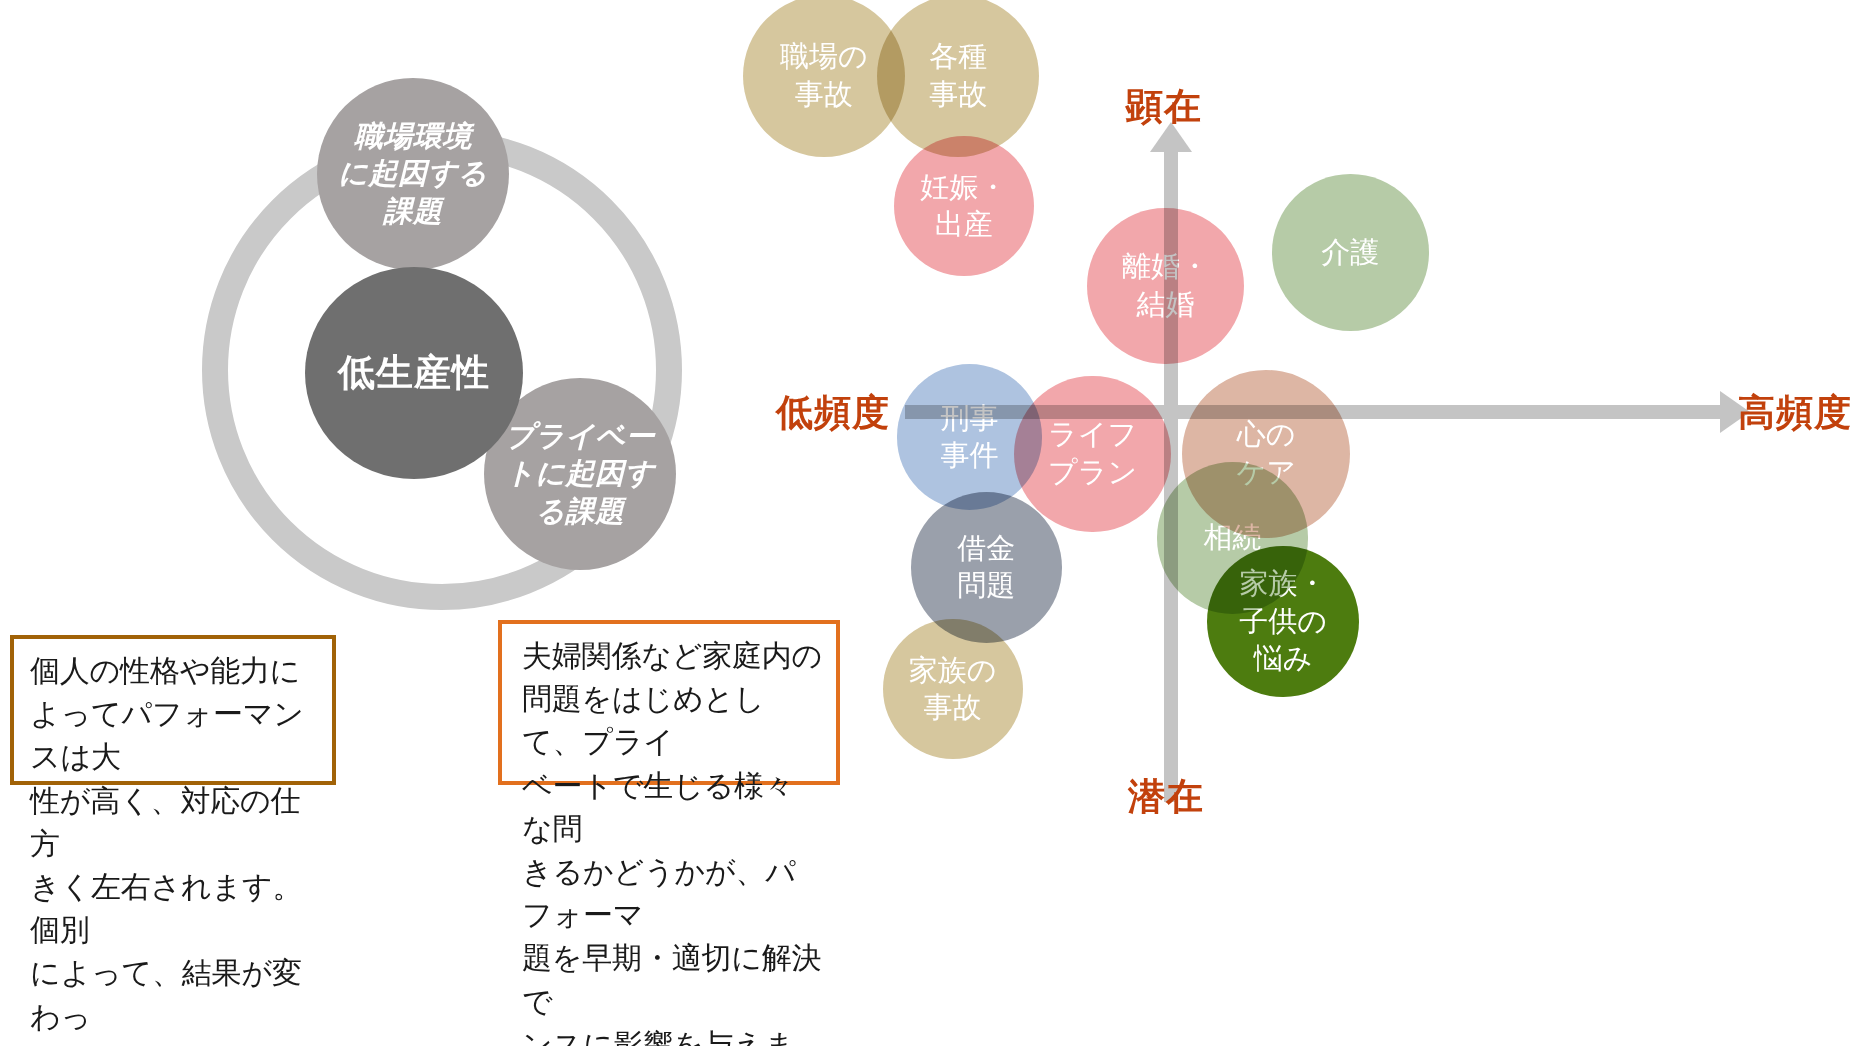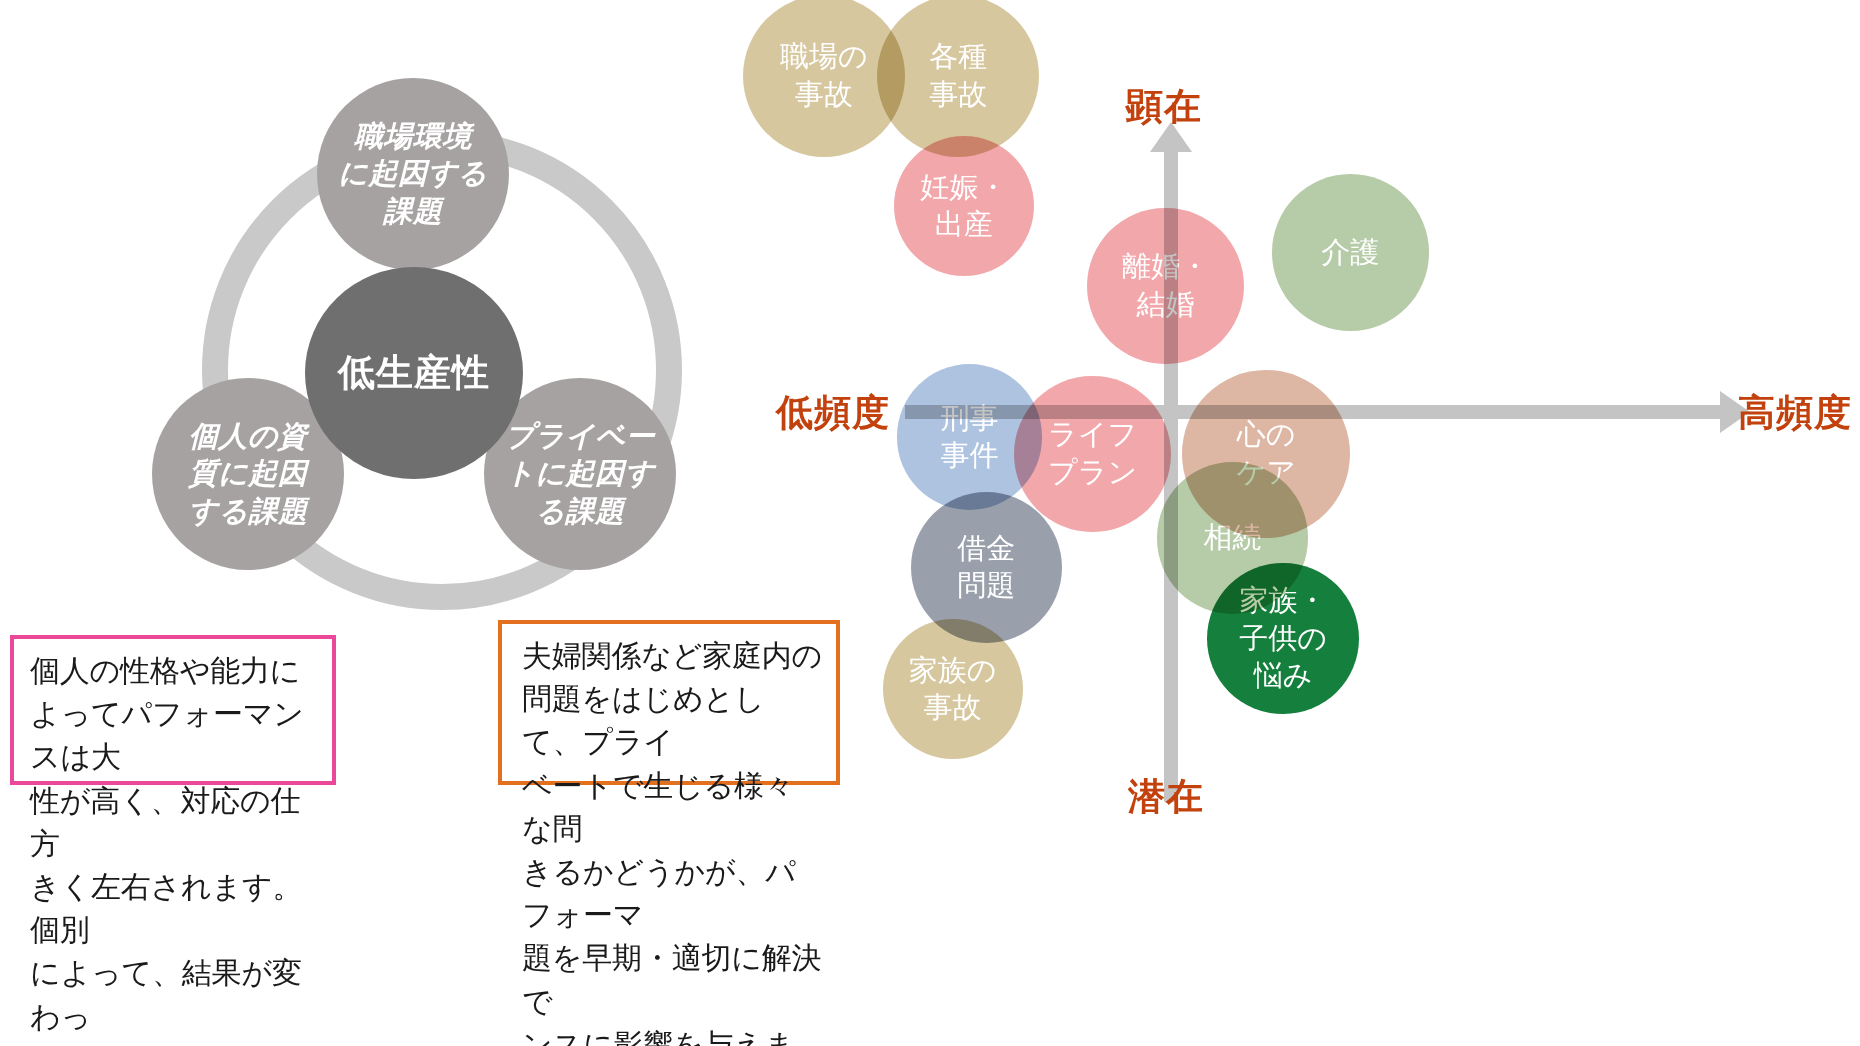--- a/index.html
+++ b/index.html
@@ -59,21 +59,21 @@
     position: absolute;
     background: #ffffff;
     box-sizing: border-box;
     font-size: 30px;
     line-height: 1.44;
     color: #1a1a1a;
     font-weight: normal;
     padding: 10px 12px 8px 16px;
     letter-spacing: -0.2px;
   }
-  .callout-blue { border: 4px solid #ec4899; }
+  .callout-blue { border: 4px solid #a16207; }
   .callout-orange { border: 4px solid #e2701e; padding-left: 20px; }
 
   
   .axis-line {
     position: absolute;
     background: #c4c4c4;
   }
   .axis-arrow {
     position: absolute;
     width: 0; height: 0;
@@ -124,23 +124,20 @@
   <div class="ring" style="left:202px; top:130px; width:480px; height:480px;"></div>
 
   <div class="node node-outer" style="left:317px; top:78px; width:192px; height:192px; white-space:pre-line;">職場環境
 に起因する
 課題</div>
 
   <div class="node node-outer" style="left:484px; top:378px; width:192px; height:192px; white-space:pre-line;">プライベー
 トに起因す
 る課題</div>
 
-  <div class="node node-outer" style="left:152px; top:378px; width:192px; height:192px; white-space:pre-line;">個人の資
-質に起因
-する課題</div>
 
   <div class="node node-center" style="left:305px; top:267px; width:218px; height:212px;">低生産性</div>
 
   <div class="callout callout-blue" style="left:10px; top:635px; width:326px; height:150px;">
     <div>個人の性格や能力に</div>
     <div>よってパフォーマンスは大</div>
     <div>性が高く、対応の仕方</div>
     <div>きく左右されます。個別</div>
     <div>によって、結果が変わっ</div>
     <div>てしまいます。</div>
@@ -202,20 +199,20 @@
         <span class="btxt" style="white-space: pre-line; text-align: right;">借金
 問題</span>
       </div>
       <div class="bubble" style="width: 151.2px; height: 151.2px; left: 1157px; top: 462.4px; background: rgb(182, 203, 167);">
         <span class="btxt" style="white-space: pre-line;">相続</span>
       </div>
       <div class="bubble" style="width: 140px; height: 140px; left: 882.6px; top: 619.2px; background: rgb(214, 199, 158);">
         <span class="btxt" style="white-space: pre-line;">家族の
 事故</span>
       </div>
-      <div class="bubble" style="width: 151.2px; height: 151.2px; left: 1207.4px; top: 563px; background: #15803d;">
+      <div class="bubble" style="width: 151.2px; height: 151.2px; left: 1207.4px; top: 546px; background: #4d7c0f;">
         <span class="btxt" style="white-space: pre-line;">家族・
 子供の
 悩み</span>
       </div>
     </div>
 
 </div>
 
 </body></html>

